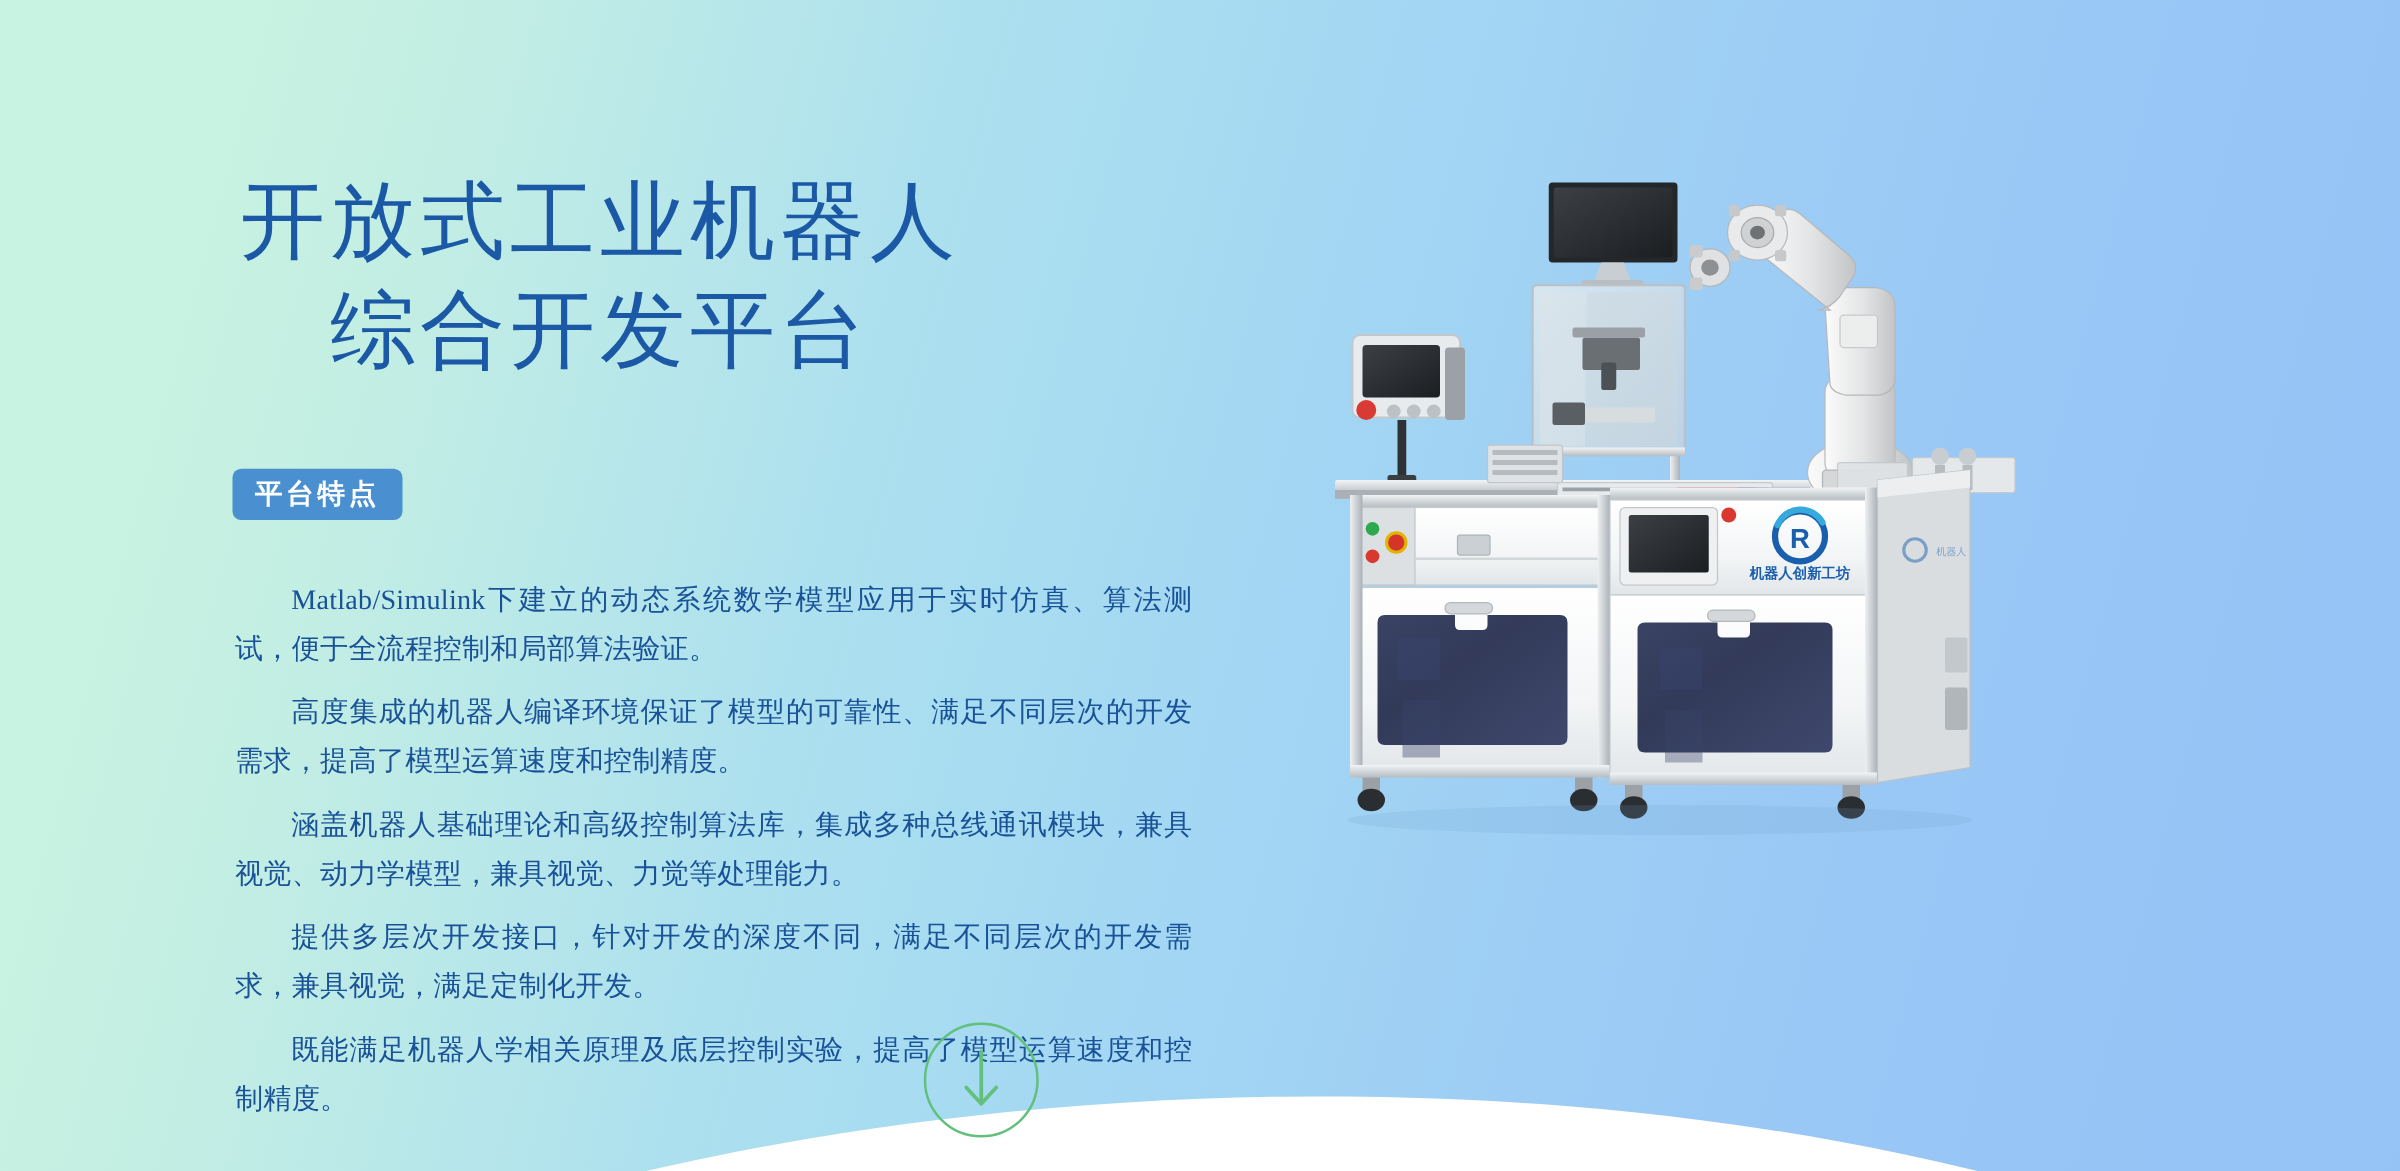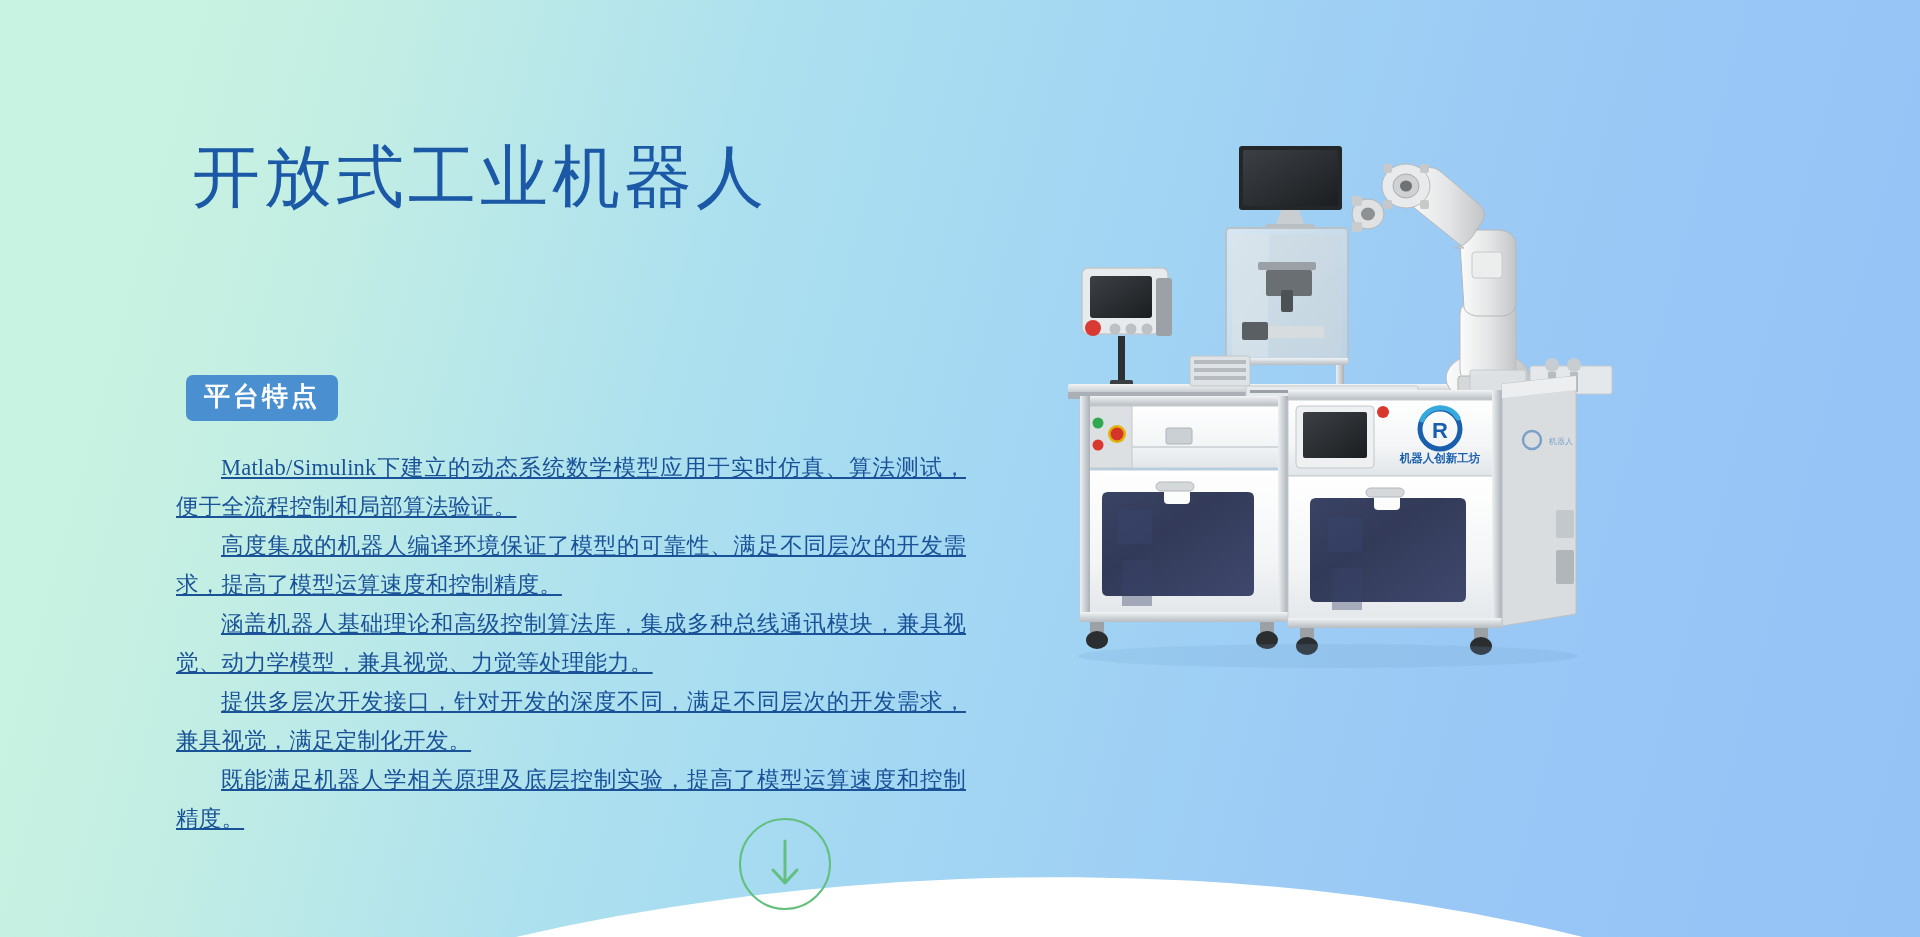--- a/index.html
+++ b/index.html
@@ -74,21 +74,21 @@
   }
   .headline .line1{ display:block; }
   .headline .line2{ display:block; margin-top:4px; }
 
   .feature-badge{
     position:absolute;
     left:186px; top:375px;
     background:#4a90d0;
     color:#ffffff;
     font-family:"Liberation Sans","DejaVu Sans",sans-serif;
-    font-size:26px;
+    font-size:22px;
     font-weight:bold;
     letter-spacing:3px;
     padding:7px 18px 9px 18px;
     border-radius:7px;
     line-height:1.15;
     white-space:nowrap;
   }
 
   .body-copy{
     position:absolute;
@@ -96,22 +96,21 @@
     width:790px;
     color:#1a5298;
     font-family:"Liberation Serif","DejaVu Serif",serif;
     font-size:22.5px;
     line-height:39px;
     text-align:justify;
     letter-spacing:0.2px;
   }
   .body-copy p{
     text-indent:2em;
-    margin:0;
-    text-decoration:underline;
+    margin:12px;
   }
 
   
   .scroll-cue{
     position:absolute;
     left:739px; top:818px;
     width:92px; height:92px;
     border:2.5px solid #63bf7d;
     border-radius:50%;
     z-index:6;
@@ -351,20 +350,21 @@
       </g>
 
       <ellipse cx="268" cy="516" rx="250" ry="12" fill="#6fa3cf" opacity="0.18"></ellipse>
     </svg>
   </div>
 
   <div class="content">
 
     <div class="headline">
       <span class="line1">开放式工业机器人</span>
+      <span class="line2">综合开发平台</span>
     </div>
 
     <div class="feature-badge">平台特点</div>
 
     <div class="body-copy">
       <p>Matlab/Simulink下建立的动态系统数学模型应用于实时仿真、算法测试，便于全流程控制和局部算法验证。</p>
       <p>高度集成的机器人编译环境保证了模型的可靠性、满足不同层次的开发需求，提高了模型运算速度和控制精度。</p>
       <p>涵盖机器人基础理论和高级控制算法库，集成多种总线通讯模块，兼具视觉、动力学模型，兼具视觉、力觉等处理能力。</p>
       <p>提供多层次开发接口，针对开发的深度不同，满足不同层次的开发需求，兼具视觉，满足定制化开发。</p>
       <p>既能满足机器人学相关原理及底层控制实验，提高了模型运算速度和控制精度。</p>

